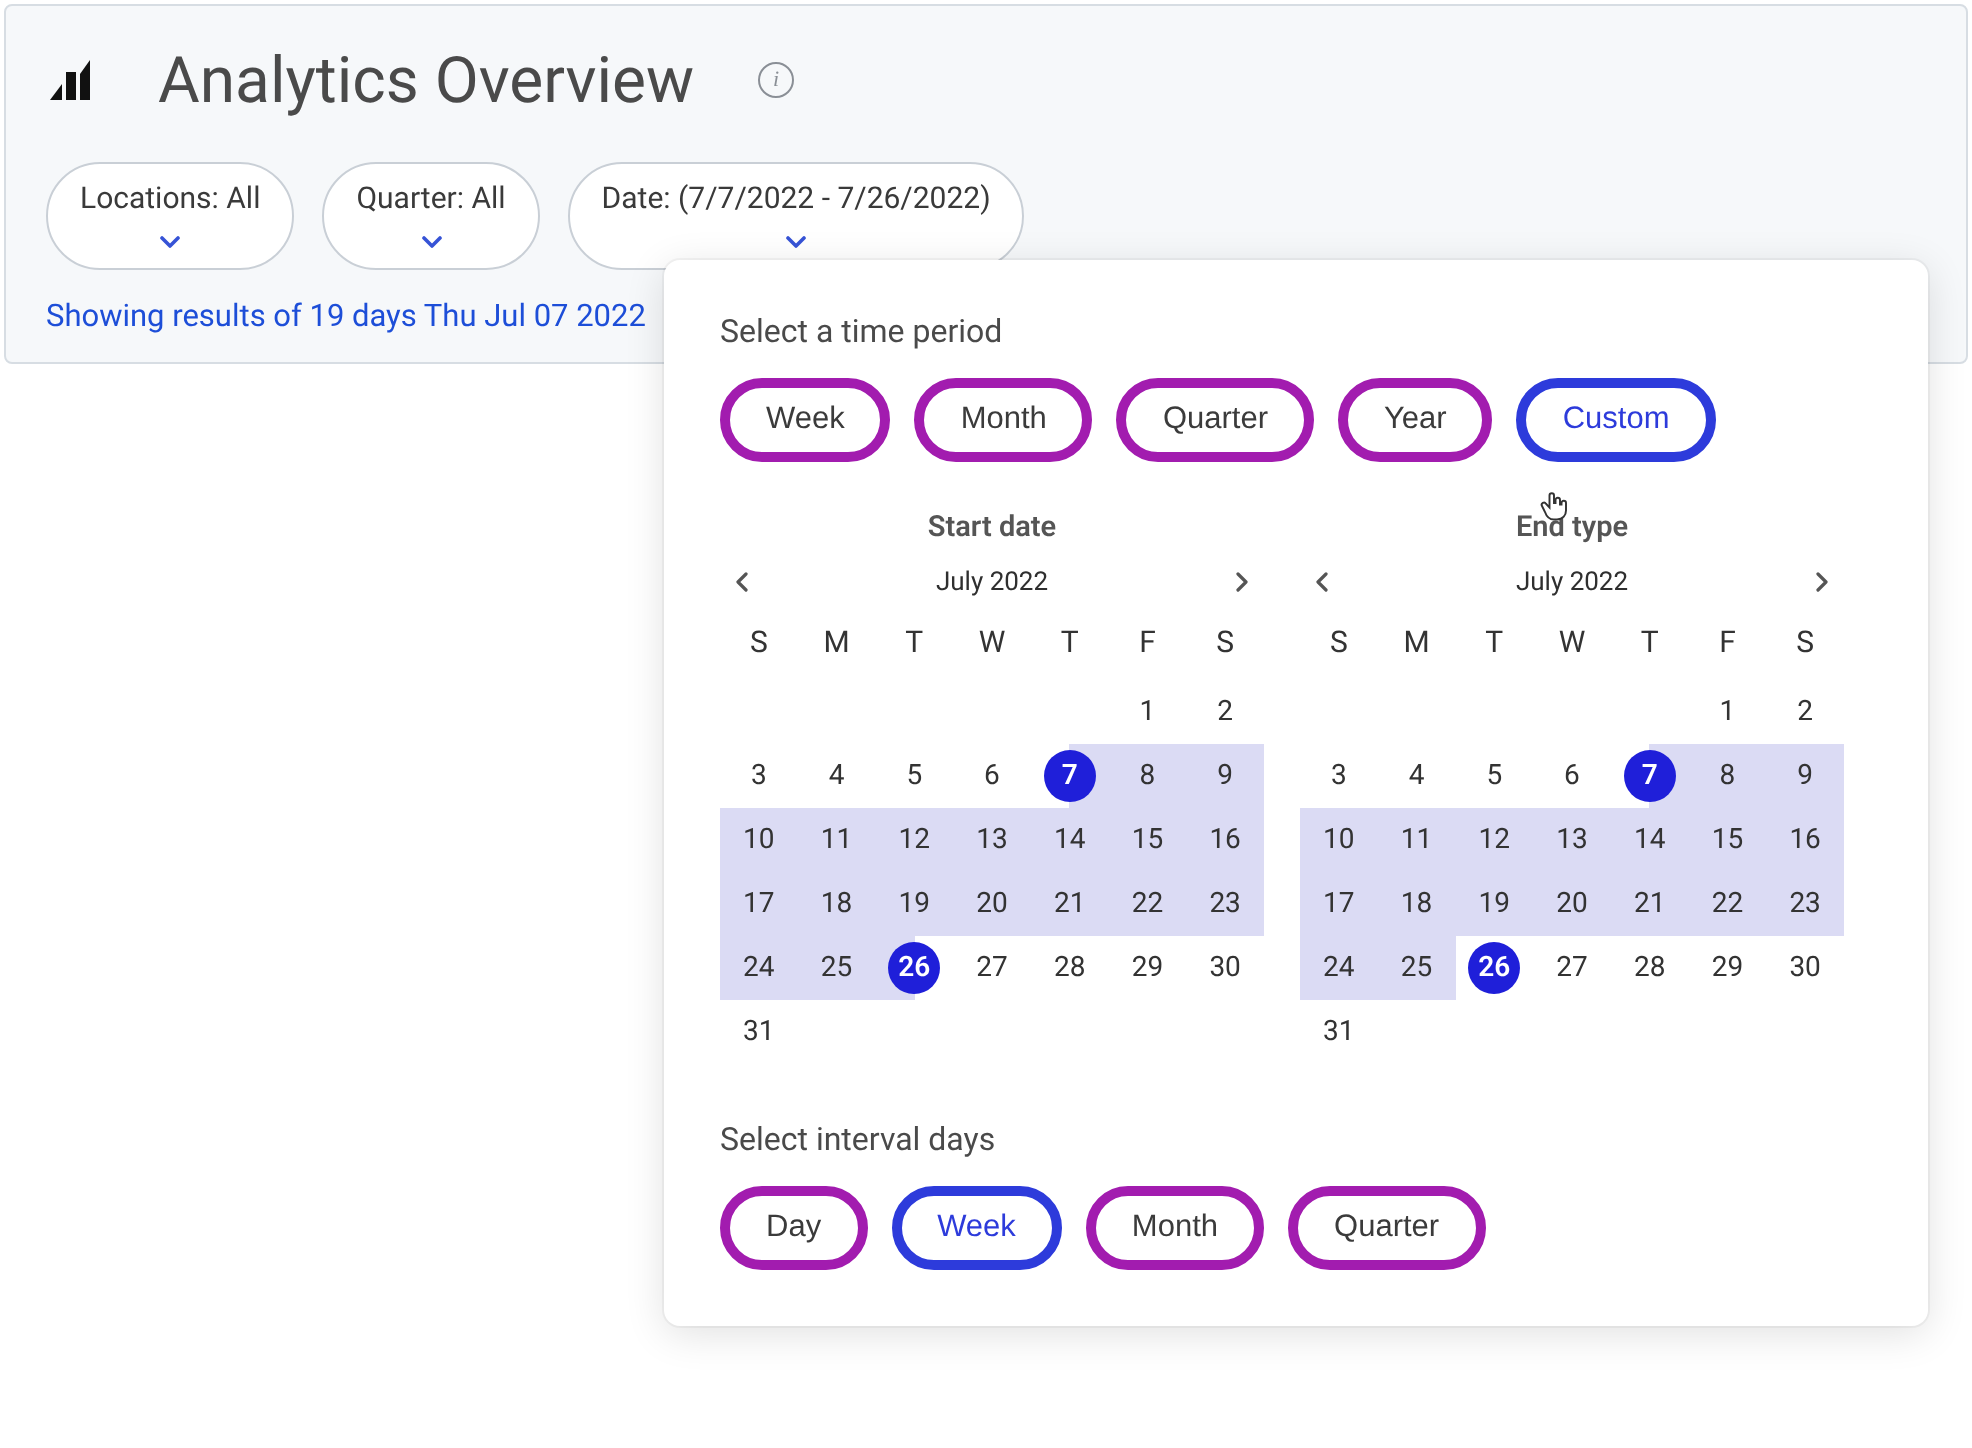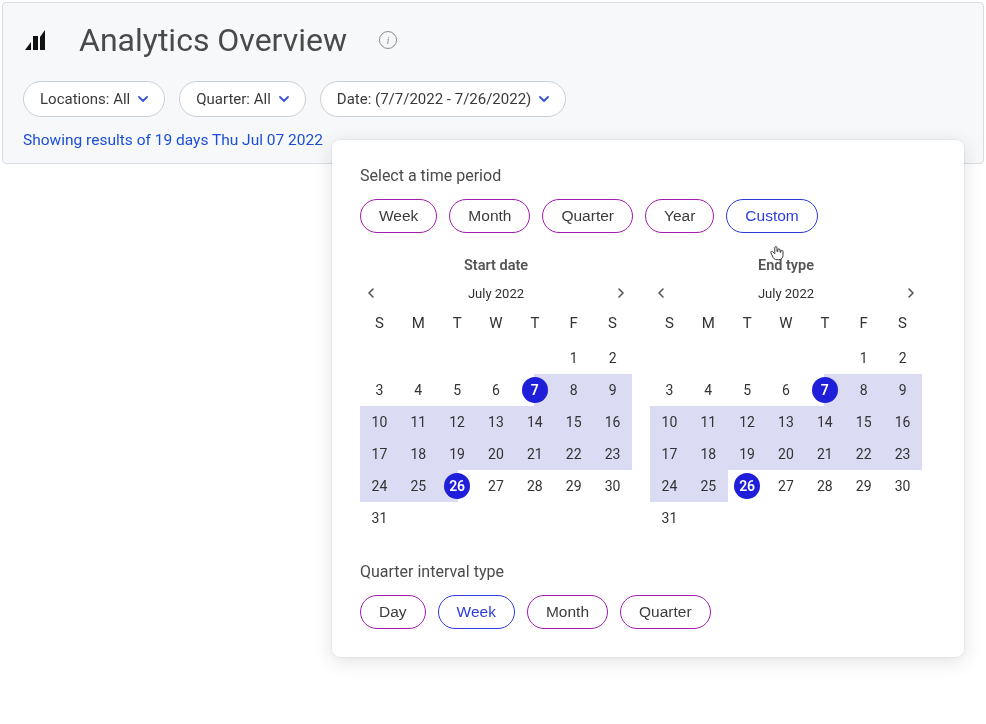--- a/index.html
+++ b/index.html
@@ -30,37 +30,38 @@
   .info-icon {
     width: 18px; height: 18px; border:1.3px solid #8a8f96; border-radius:50%;
     display:flex;align-items:center;justify-content:center;
     font-family: Georgia, serif; font-style: italic; font-size:11px; color:#8a8f96; line-height:1;
   }
   .filters-row { display:flex; gap:14px; margin-bottom:14px;}
   .pill {
     border:1px solid #c9cfd6; border-radius:999px; background:#fff;
     padding:8px 16px; font-size:15px; color:#3a3a3a; display:flex;align-items:center;gap:8px;
     cursor:pointer;
+    flex-direction:column;
   }
   .chevron-down { width:10px;height:10px; }
   .chevron-down svg { display:block; }
   .status-line { font-size:15.5px; color:#1d4ed8; }
   .popover {
     position:absolute;
-    top:140px; left:332px;
+    top:130px; left:332px;
     width:632px;
     background:#fff;
     border-radius:8px;
     box-shadow: 0 4px 20px rgba(0,0,0,.12), 0 0 0 1px rgba(0,0,0,.04);
     padding:26px 28px 28px 28px;
   }
   .section-label { font-size:16px; color:#4a4a4a; margin-bottom:14px; }
   .period-row { display:flex; gap:12px; margin-bottom:24px;}
   .period-btn {
-    border:1px solid #a21caf; border-radius:999px; background:#fff;
+    border:5px solid #a21caf; border-radius:999px; background:#fff;
     padding:7px 18px; font-size:15.5px; color:#3b3b3b; cursor:pointer;text-align:center;
   }
   .period-btn.active { border-color:#2d3bdb; color:#2d3bdb; }
   .calendars { display:flex; gap:18px; }
   .cal { width:272px; }
   .cal-title {
     text-align:center; font-size:14.5px; color:#555; font-weight:600; margin-bottom:8px;
   }
   .cal-nav { display:flex; align-items:center; justify-content:space-between; margin-bottom:10px;}
   .nav-arrow { width:22px;height:22px;display:flex;align-items:center;justify-content:center;cursor:pointer;color:#555;}
@@ -393,21 +394,21 @@
           <div class="cell">
             <span class="num">30</span>
           </div>
           <div class="cell">
             <span class="num">31</span>
           </div>
         </div>
       </div>
   </div>
 
-  <div class="section-label second">Quarter interval type</div>
+  <div class="section-label second">Select interval days</div>
   <div class="interval-row" id="interval-row">
       <button class="period-btn">Day</button>
       <button class="period-btn active">Week</button>
       <button class="period-btn">Month</button>
       <button class="period-btn">Quarter</button>
     </div>
 </div>
 
 <span class="cursor-hand">
   <svg viewBox="0 0 24 24" width="18" height="18">

